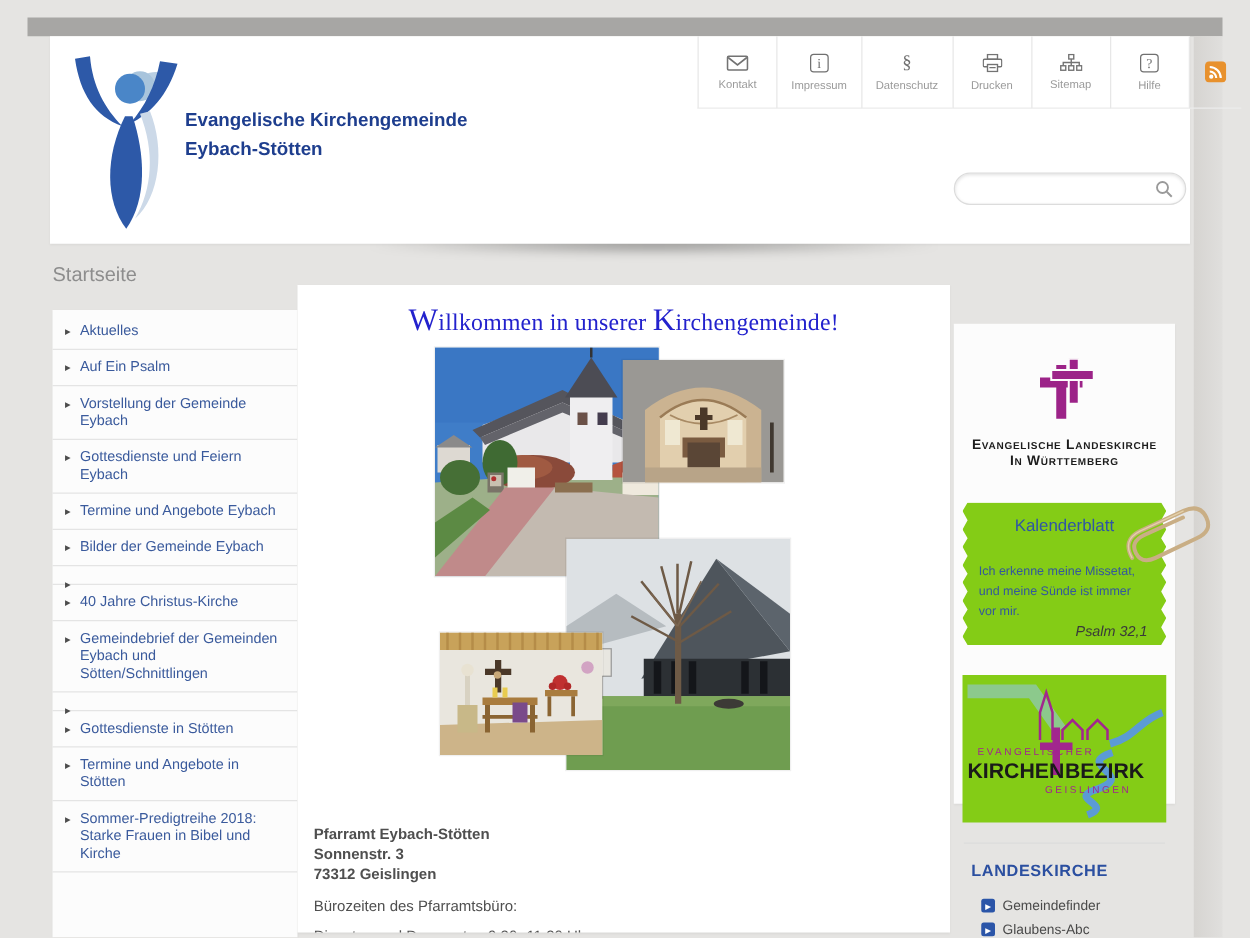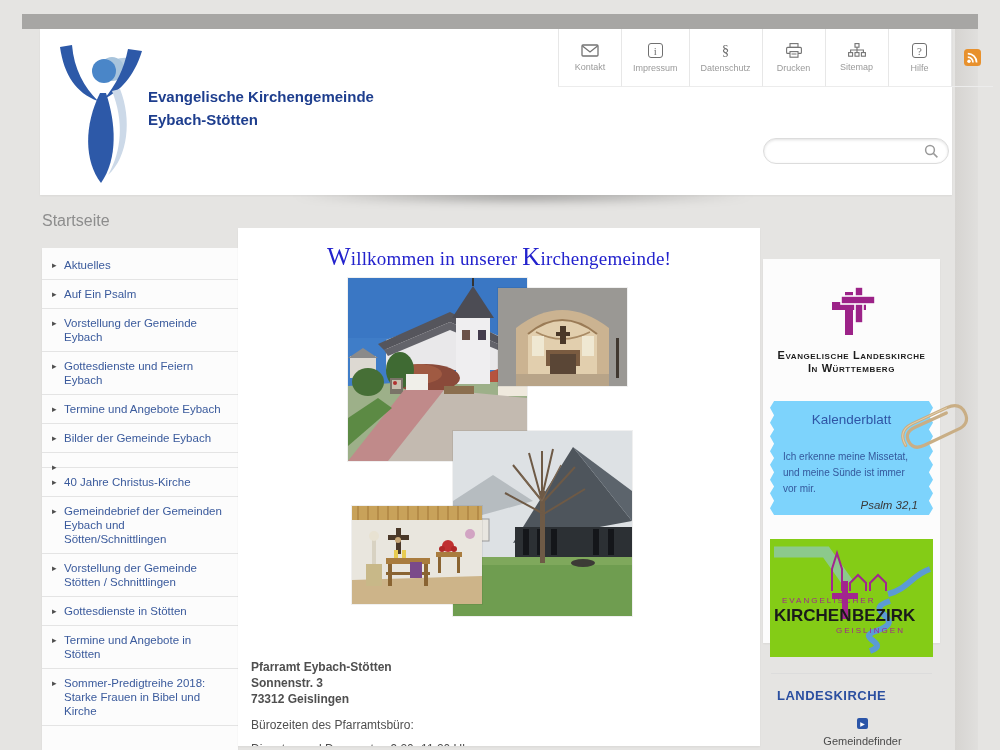--- a/index.html
+++ b/index.html
@@ -60,36 +60,36 @@
   .address{position:absolute;left:13px;top:431px;font-size:12px;color:#4f4f4f;line-height:16px;}
   .address .bold{font-weight:bold;}
   .office-label{margin-top:10px;}
   .office-hours{margin-top:8px;}
   
   .rightcol{left:763px;top:232px;width:177px;height:384px;background:#fcfcfc;box-sizing:border-box;margin-top:27px;}
   .elk{padding-top:28px;text-align:center;cursor:pointer;}
   .elk-text{margin-top:6px;font-variant:small-caps;font-weight:bold;font-size:11px;
     letter-spacing:.6px;color:#1c1c1c;line-height:13px;}
   .kalender-wrap{position:relative;width:163px;margin:26px auto 0;}
-  .kalender{width:163px;height:114px;background:#7dd3fc;
+  .kalender{width:163px;height:114px;background:#84cc16;
     clip-path:polygon(2.5% 0%,97.5% 0%,100% 6%,97.5% 12.5%,100% 19%,97.5% 25%,100% 31%,
       97.5% 37.5%,100% 44%,97.5% 50%,100% 56%,97.5% 62.5%,100% 69%,97.5% 75%,100% 81%,
       97.5% 87.5%,100% 94%,97.5% 100%,2.5% 100%,0% 94%,2.5% 87.5%,0% 81%,2.5% 75%,0% 69%,
       2.5% 62.5%,0% 56%,2.5% 50%,0% 44%,2.5% 37.5%,0% 31%,2.5% 25%,0% 19%,2.5% 12.5%,0% 6%);}
   .kal-title{padding-top:11px;text-align:center;font-size:13.5px;color:#2f55a5;}
   .kal-text{padding:0 13px;margin-top:22px;font-size:10px;color:#34589c;line-height:16px;}
   .kal-src{text-align:right;padding-right:15px;margin-top:2px;font-style:italic;
     font-size:11.5px;color:#3a3a3a;}
   .paperclip{position:absolute;left:118px;top:-2px;}
   .bezirk{width:163px;height:118px;margin:24px auto 0;background:#84cc16;cursor:pointer;}
   .rc-sep{margin:16px 8px 0;border-top:1px solid #dcdcdc;}
   .lk-heading{margin:14px 0 0 14px;font-size:13px;font-weight:bold;color:#2b4fa0;letter-spacing:.5px;}
   .lk-links{list-style:none;margin:15px 0 0 22px;padding:0;}
-  .lk-links li{display:flex;align-items:center;gap:6px;margin-bottom:7px;font-size:11px;
-    color:#4a4a4a;cursor:pointer;flex-direction:column;}
+  .lk-links li{display:flex;gap:6px;margin-bottom:7px;font-size:11px;
+    color:#4a4a4a;cursor:pointer;}
   .play{width:11px;height:11px;background:#2b55a8;border-radius:2px;color:#fff;font-size:6px;
     display:flex;align-items:center;justify-content:center;flex:0 0 auto;}
   .edge-strip{left:955px;top:29px;width:23px;height:721px;
     background:linear-gradient(90deg,#d6d4d1,#e0dfdd);}
 </style>
 </head>
 <body>
 
 <div class="abs topbar"></div>
 <div class="abs edge-strip"></div>
@@ -175,21 +175,21 @@
   <ul>
     <li><span class="arr">▸</span><span>Aktuelles</span></li>
     <li><span class="arr">▸</span><span>Auf Ein Psalm</span></li>
     <li><span class="arr">▸</span><span>Vorstellung der Gemeinde Eybach</span></li>
     <li><span class="arr">▸</span><span>Gottesdienste und Feiern Eybach</span></li>
     <li><span class="arr">▸</span><span>Termine und Angebote Eybach</span></li>
     <li><span class="arr">▸</span><span>Bilder der Gemeinde Eybach</span></li>
     <li><span class="arr">▸</span></li>
     <li><span class="arr">▸</span><span>40 Jahre Christus-Kirche</span></li>
     <li><span class="arr">▸</span><span>Gemeindebrief der Gemeinden Eybach und Sötten/Schnittlingen</span></li>
-    <li><span class="arr">▸</span><span>Vorstellung der Gemeinde Stötten / Schnittlingen</span></li>
+    <li><span class="arr">▸</span></li>
     <li><span class="arr">▸</span><span>Gottesdienste in Stötten</span></li>
     <li><span class="arr">▸</span><span>Termine und Angebote in Stötten</span></li>
     <li><span class="arr">▸</span><span>Sommer-Predigtreihe 2018: Starke Frauen in Bibel und Kirche</span></li>
 
   </ul>
 </nav>
 
 <main class="abs main card">
   <h1><span class="cap">W</span><span>illkommen in unserer </span><span class="cap">K</span><span>irchengemeinde!</span></h1>
 

